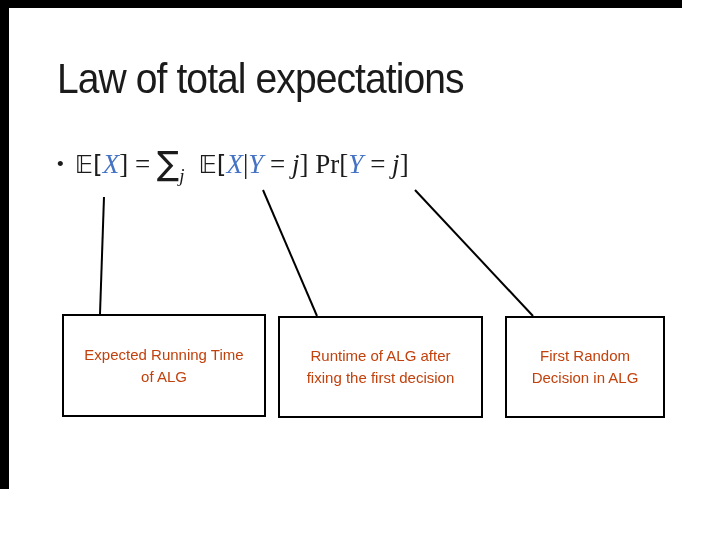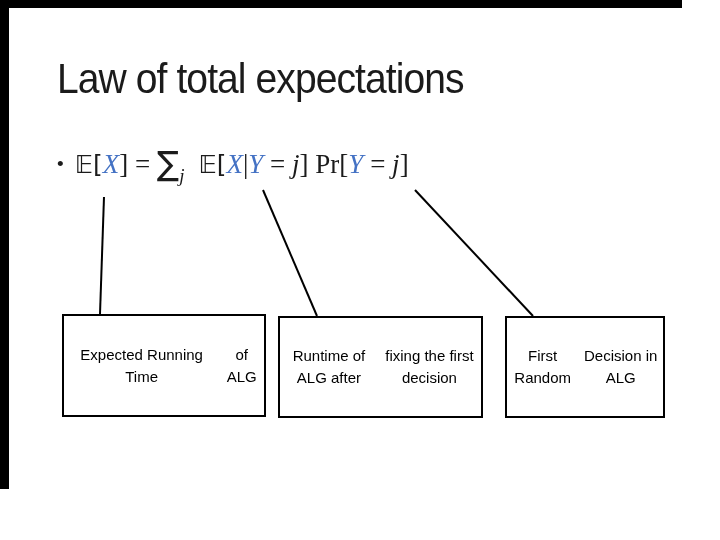--- a/index.html
+++ b/index.html
@@ -88,27 +88,27 @@
     position: absolute;
     left: 0; top: 0;
     width: 720px; height: 540px;
   }
   .callout-box {
     position: absolute;
     border: 2px solid #000000;
     box-sizing: border-box;
     background: #ffffff;
     display: flex;
-    flex-direction: row;
+    flex-direction: column;
     justify-content: center;
     align-items: center;
     text-align: center;
     font-size: 15px;
     line-height: 22px;
-    color: #000000;
+    color: #c2410c;
   }
   #box-1 { left: 62px;  top: 314px; width: 204px; height: 103px; }
   #box-2 { left: 278px; top: 316px; width: 205px; height: 102px; }
   #box-3 { left: 505px; top: 316px; width: 160px; height: 102px; }
 </style>
 </head>
 <body>
 
 <div class="slide">
 

